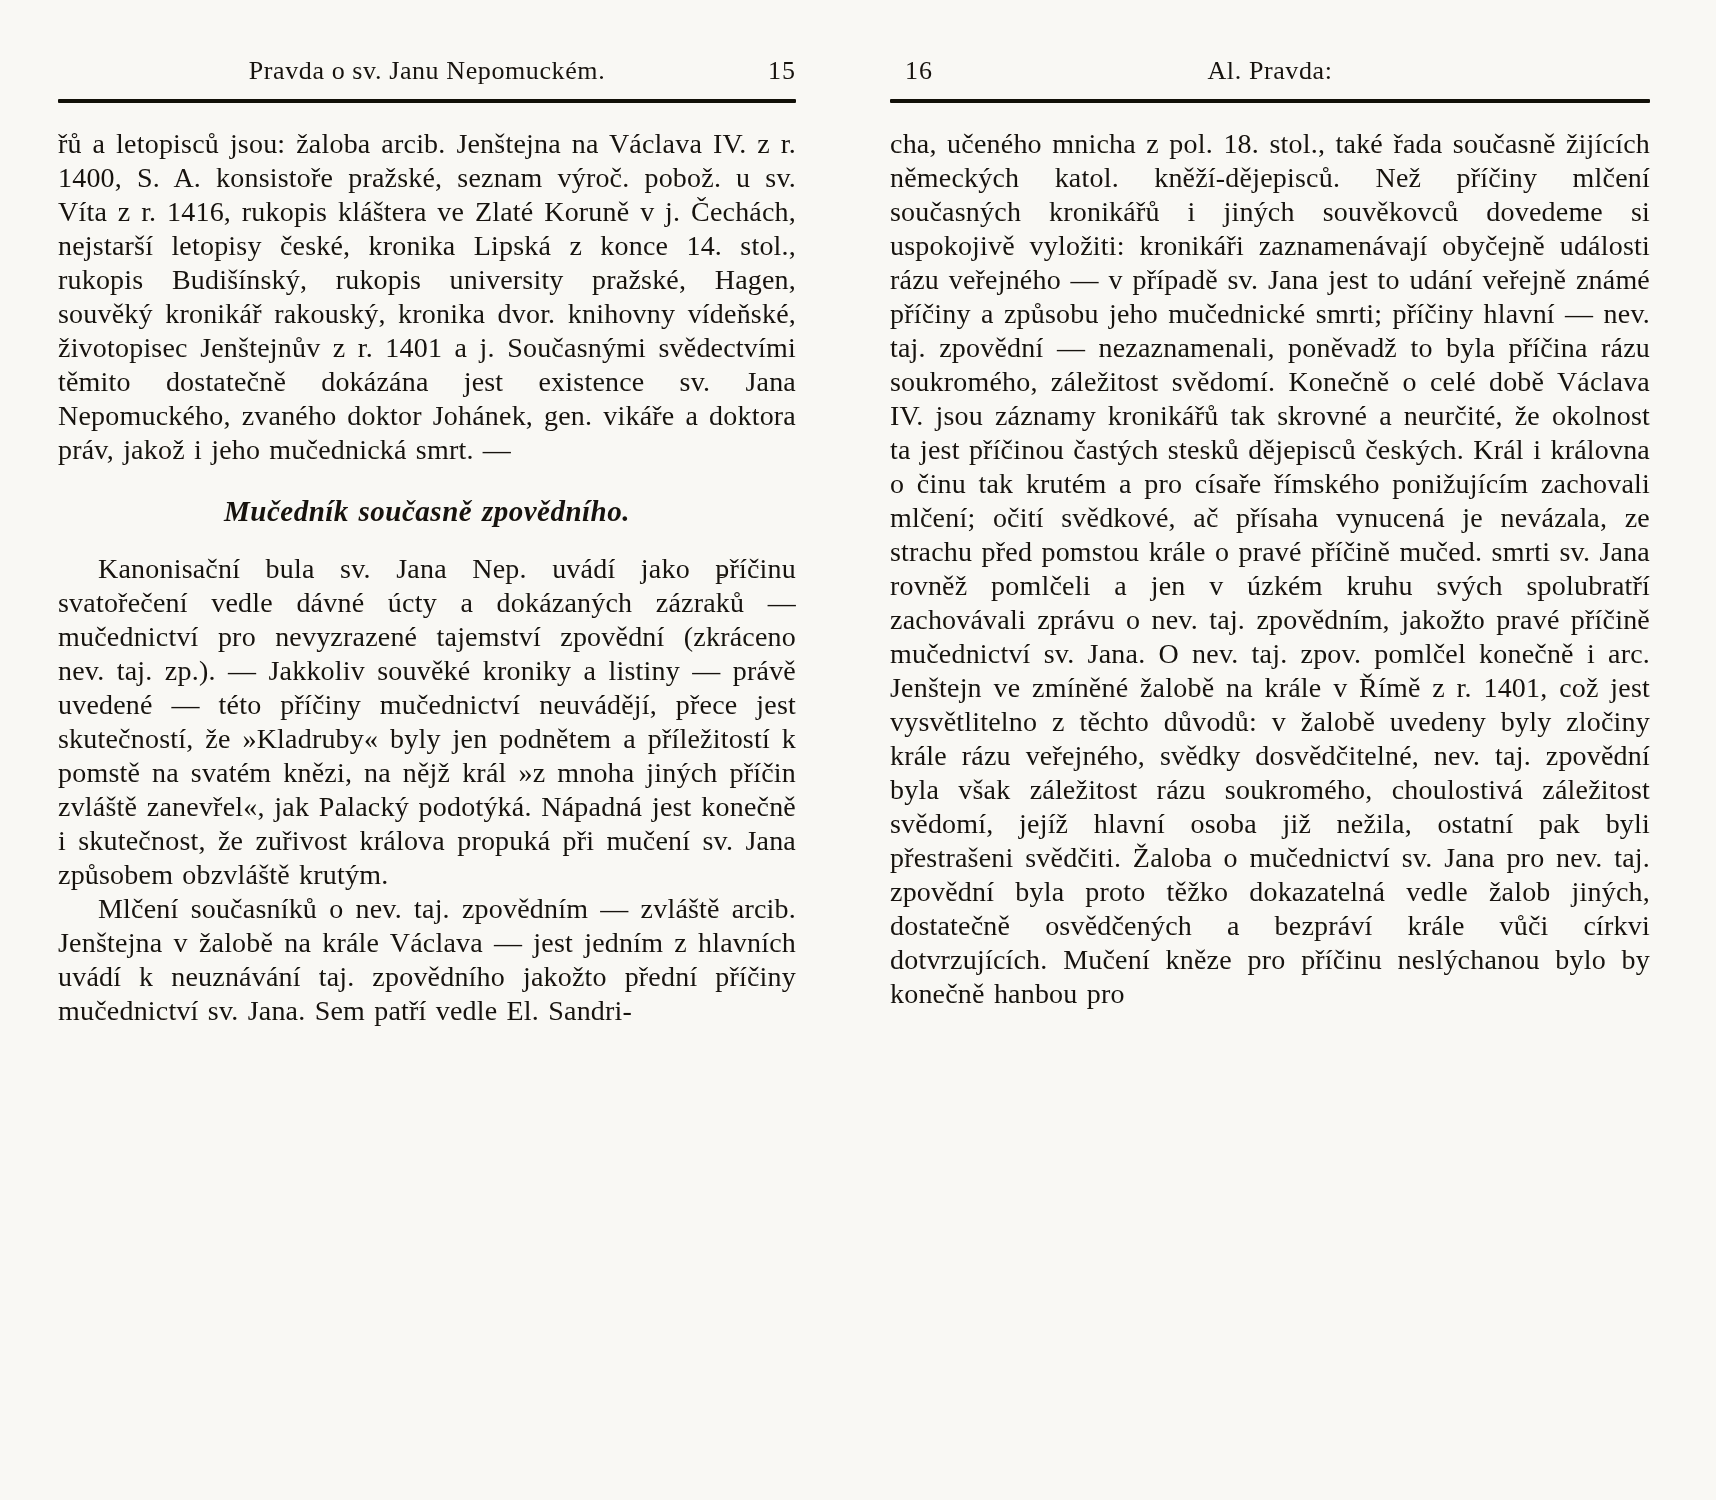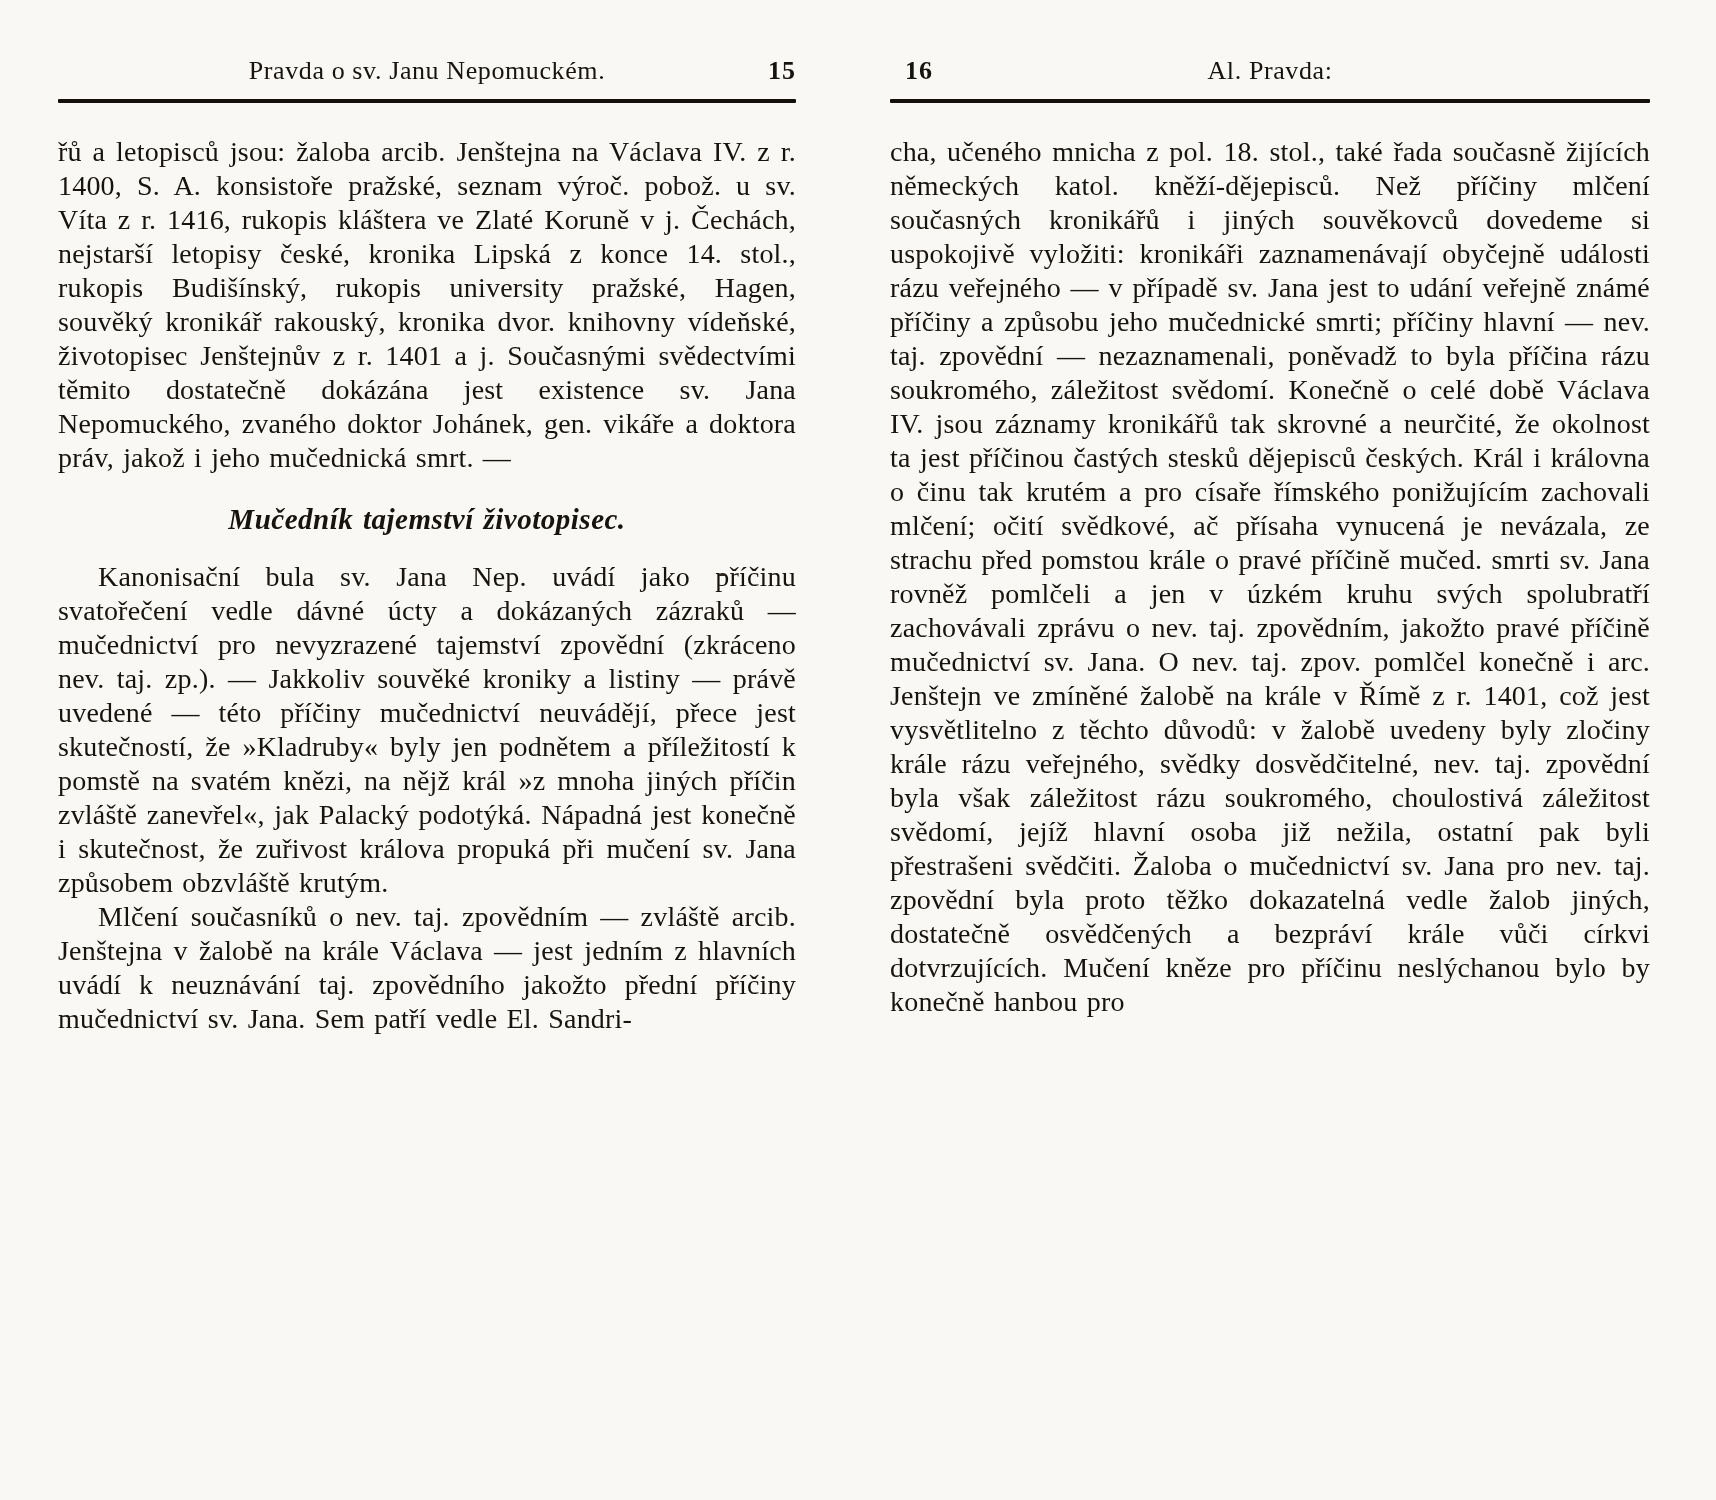--- a/index.html
+++ b/index.html
@@ -31,35 +31,35 @@
     letter-spacing: 0.6px;
     white-space: nowrap;
   }
   .page-header .header-title {
     display: block;
     text-align: center;
   }
   .page-header .page-num {
     position: absolute;
     top: 0;
-    font-weight: bold;
+    font-weight: normal;
     letter-spacing: 1px;
   }
   .page.left  .page-num { right: 0; }
   .page.right .page-num { left: 15px; }
 
   .header-rule {
     margin-top: 9px;
     height: 4px;
     background: #121008;
     border-radius: 1px;
   }
 
   .page-body {
-    margin-top: 32px;
+    margin-top: 24px;
     font-size: 28px;
     line-height: 34px;
     text-align: justify;
     letter-spacing: 0.2px;
     word-spacing: 2px;
   }
   .page-body p { margin: 0; }
   .page-body p.indent { text-indent: 40px; }
 
   .section-heading {
@@ -87,21 +87,21 @@
   <div class="page left">
     <header class="page-header">
       <span class="header-title">Pravda o sv. Janu Nepomuckém.</span>
       <span class="page-num">15</span>
     </header>
     <div class="header-rule"></div>
 
     <div class="page-body">
       <p class="noindent">řů a letopisců jsou: žaloba arcib. Jenštejna na Václava IV. z r. 1400, S. A. konsistoře pražské, seznam výroč. pobož. u sv. Víta z r. 1416, rukopis kláštera ve Zlaté Koruně v j. Čechách, nejstarší letopisy české, kronika Lipská z konce 14. stol., rukopis Budišínský, rukopis university pražské, Hagen, souvěký kronikář rakouský, kronika dvor. knihovny vídeňské, životopisec Jenštejnův z r. 1401 a j. Současnými svědectvími těmito dostatečně dokázána jest existence sv. Jana Nepomuckého, zvaného doktor Johánek, gen. vikáře a doktora práv, jakož i jeho mučednická smrt. —</p>
 
-      <h2 class="section-heading">Mučedník tajemství životopisec.</h2>
+      <h2 class="section-heading">Mučedník současně zpovědního.</h2>
 
       <p class="indent">Kanonisační bula sv. Jana Nep. uvádí jako příčinu svatořečení vedle dávné úcty a dokázaných zázraků — mučednictví pro nevyzrazené tajemství zpovědní (zkráceno nev. taj. zp.). — Jakkoliv souvěké kroniky a listiny — právě uvedené — této příčiny mučednictví neuvádějí, přece jest skutečností, že »Kladruby« byly jen podnětem a příležitostí k pomstě na svatém knězi, na nějž král »z mnoha jiných příčin zvláště zanevřel«, jak Palacký podotýká. Nápadná jest konečně i skutečnost, že zuřivost králova propuká při mučení sv. Jana způsobem obzvláště krutým.</p>
 
       <p class="indent">Mlčení současníků o nev. taj. zpovědním — zvláště arcib. Jenštejna v žalobě na krále Václava — jest jedním z hlavních uvádí k neuznávání taj. zpovědního jakožto přední příčiny mučednictví sv. Jana. Sem patří vedle El. Sandri-</p>
     </div>
 
     <span class="stray-mark">-</span>
   </div>
 
   <div class="page right">

